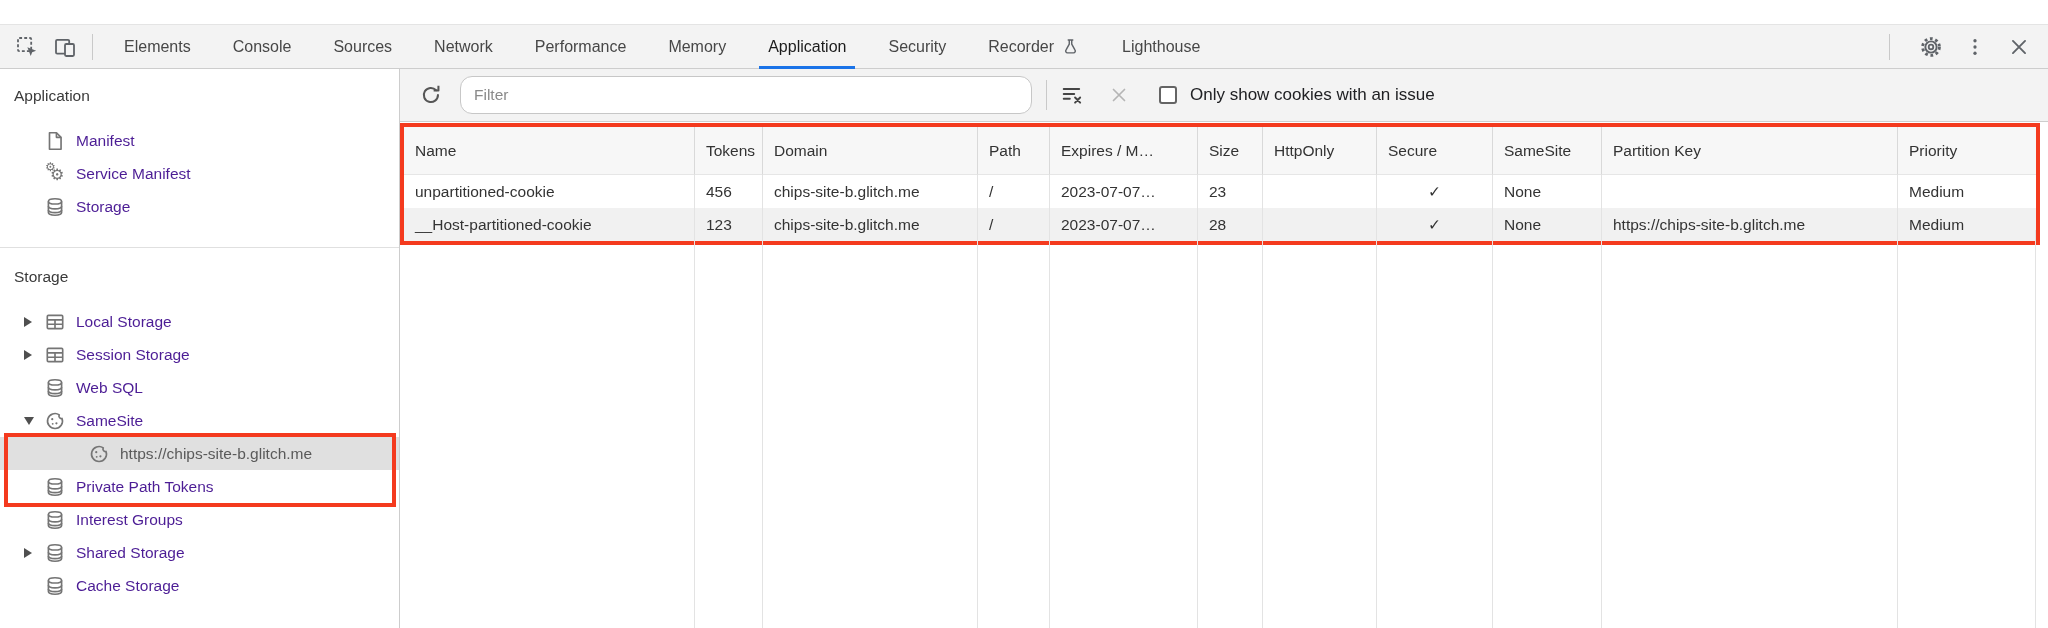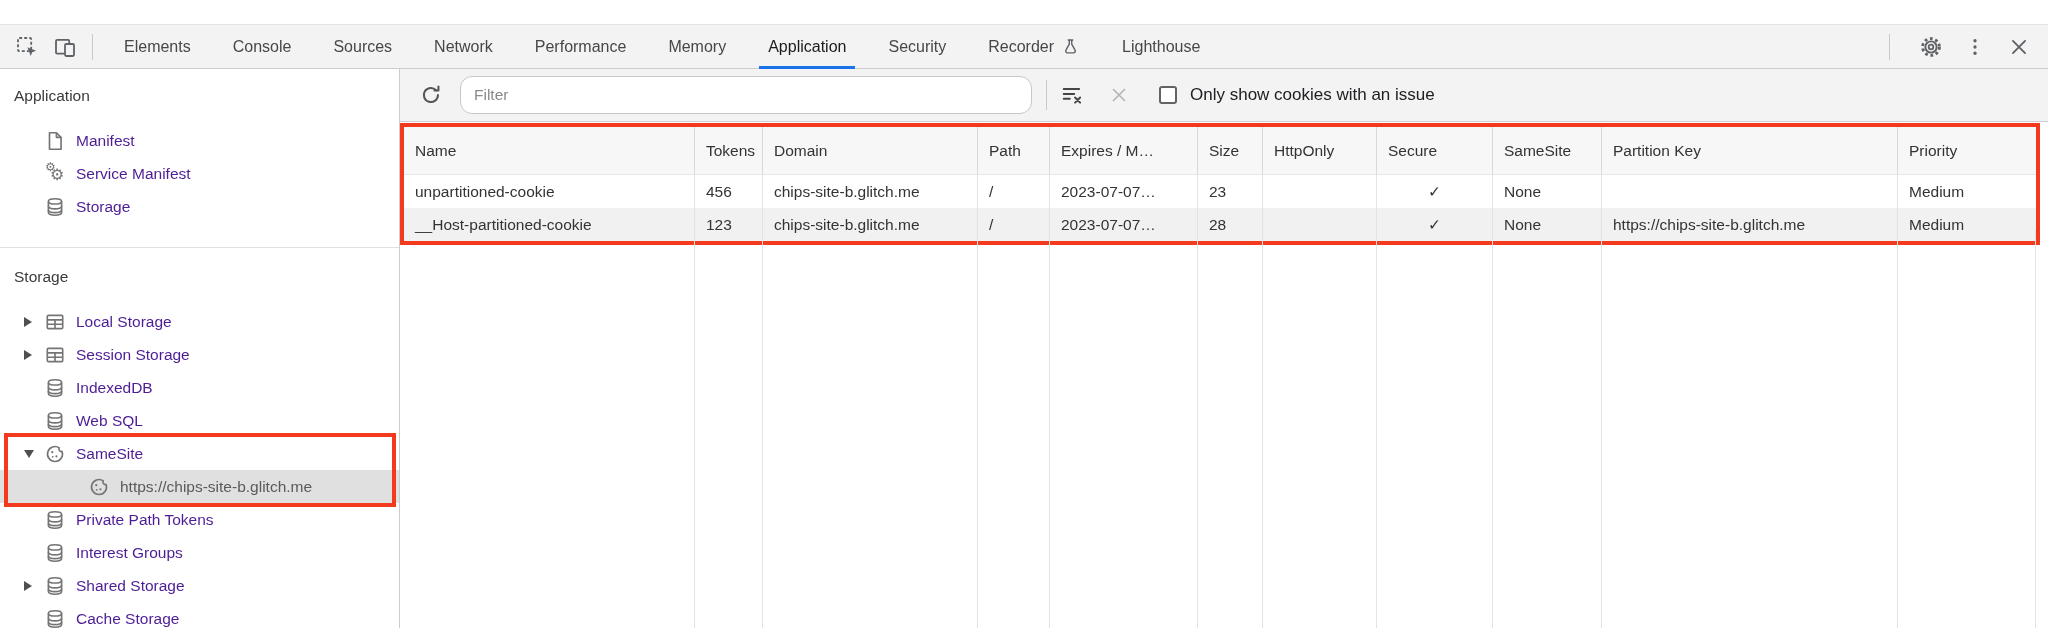--- a/index.html
+++ b/index.html
@@ -264,29 +264,20 @@
           </span>
         <span class="lb">Session Storage</span>
       </div>
       <div class="side-item">
         <span class="tw"></span>
         <span class="icw ic">
             <svg width="22" height="22" viewBox="0 0 20 20">
               <use href="#i-db"></use>
             </svg>
           </span>
-        <span class="lb">IndexedDB</span>
-      </div>
-      <div class="side-item">
-        <span class="tw"></span>
-        <span class="icw ic">
-            <svg width="22" height="22" viewBox="0 0 20 20">
-              <use href="#i-db"></use>
-            </svg>
-          </span>
         <span class="lb">Web SQL</span>
       </div>
       <div class="side-item">
         <span class="tw">
             <span class="tri-d"></span>
           </span>
         <span class="icw ic">
             <svg width="22" height="22" viewBox="0 0 20 20">
               <use href="#i-cookie"></use>
             </svg>

